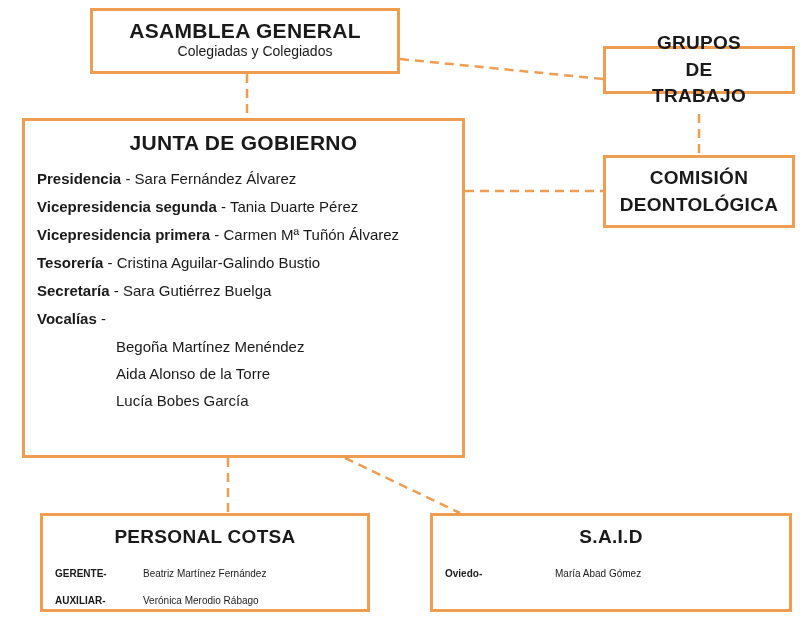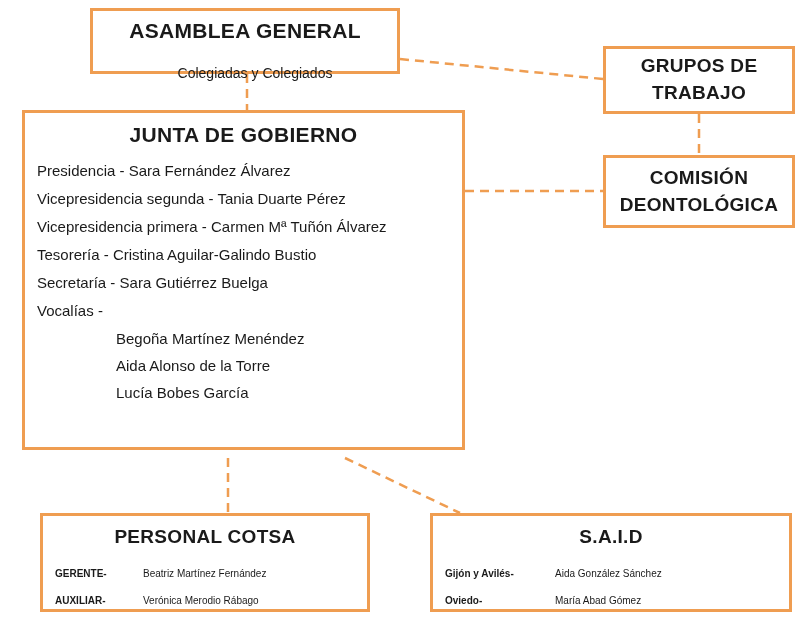--- a/index.html
+++ b/index.html
@@ -38,45 +38,45 @@
     font-size: 21px;
     text-align: center;
     letter-spacing: 0.3px;
   }
   
   .box-asamblea {
     left: 90px; top: 8px; width: 310px; height: 66px;
     padding-top: 8px; text-align: center;
   }
   .box-asamblea .subtitle {
-    margin-top: 22px;
+    margin-top: 0;
     font-size: 14px;
     padding-left: 20px;
   }
   
   .side-box {
     display: flex; align-items: center; justify-content: center;
     text-align: center;
     font-weight: bold; font-size: 19px; line-height: 1.4;
     letter-spacing: 0.3px;
   }
-  .box-grupos   { left: 603px; top: 46px;  width: 192px; height: 68px; padding: 0 27px; }
+  .box-grupos   { left: 603px; top: 46px;  width: 192px; height: 48px; padding: 0 40px; }
   .box-comision { left: 603px; top: 155px; width: 192px; height: 73px; padding: 0 10px; }
   
   .box-junta {
-    left: 22px; top: 110px; width: 443px; height: 340px;
+    left: 22px; top: 118px; width: 443px; height: 340px;
     padding: 10px 12px;
   }
   .box-junta .big-title { margin-bottom: 10px; }
   .member-row {
     font-size: 15px;
     line-height: 28px;
     white-space: nowrap;
   }
-  .member-row .role { font-weight: normal; }
+  .member-row .role { font-weight: bold; }
   .vocal-row {
     font-size: 15px;
     line-height: 27px;
     padding-left: 79px;
     white-space: nowrap;
   }
   
   .bottom-box { padding: 10px 12px; }
   .bottom-box .big-title { font-size: 19px; margin-bottom: 12px; }
   .box-personal { left: 40px;  top: 513px; width: 330px; height: 99px; }
@@ -141,22 +141,18 @@
     </div>
     <div class="staff-row">
       <span class="staff-role">AUXILIAR-</span>
       <span class="staff-name">Verónica Merodio Rábago</span>
     </div>
   </div>
 
   <div class="box bottom-box box-said">
     <div class="big-title">S.A.I.D</div>
     <div class="staff-row">
-      <span class="staff-role">Gijón y Avilés-</span>
-      <span class="staff-name">Aida González Sánchez</span>
-    </div>
-    <div class="staff-row">
       <span class="staff-role">Oviedo-</span>
       <span class="staff-name">María Abad Gómez</span>
     </div>
   </div>
 
 </div>
 
 </body></html>

